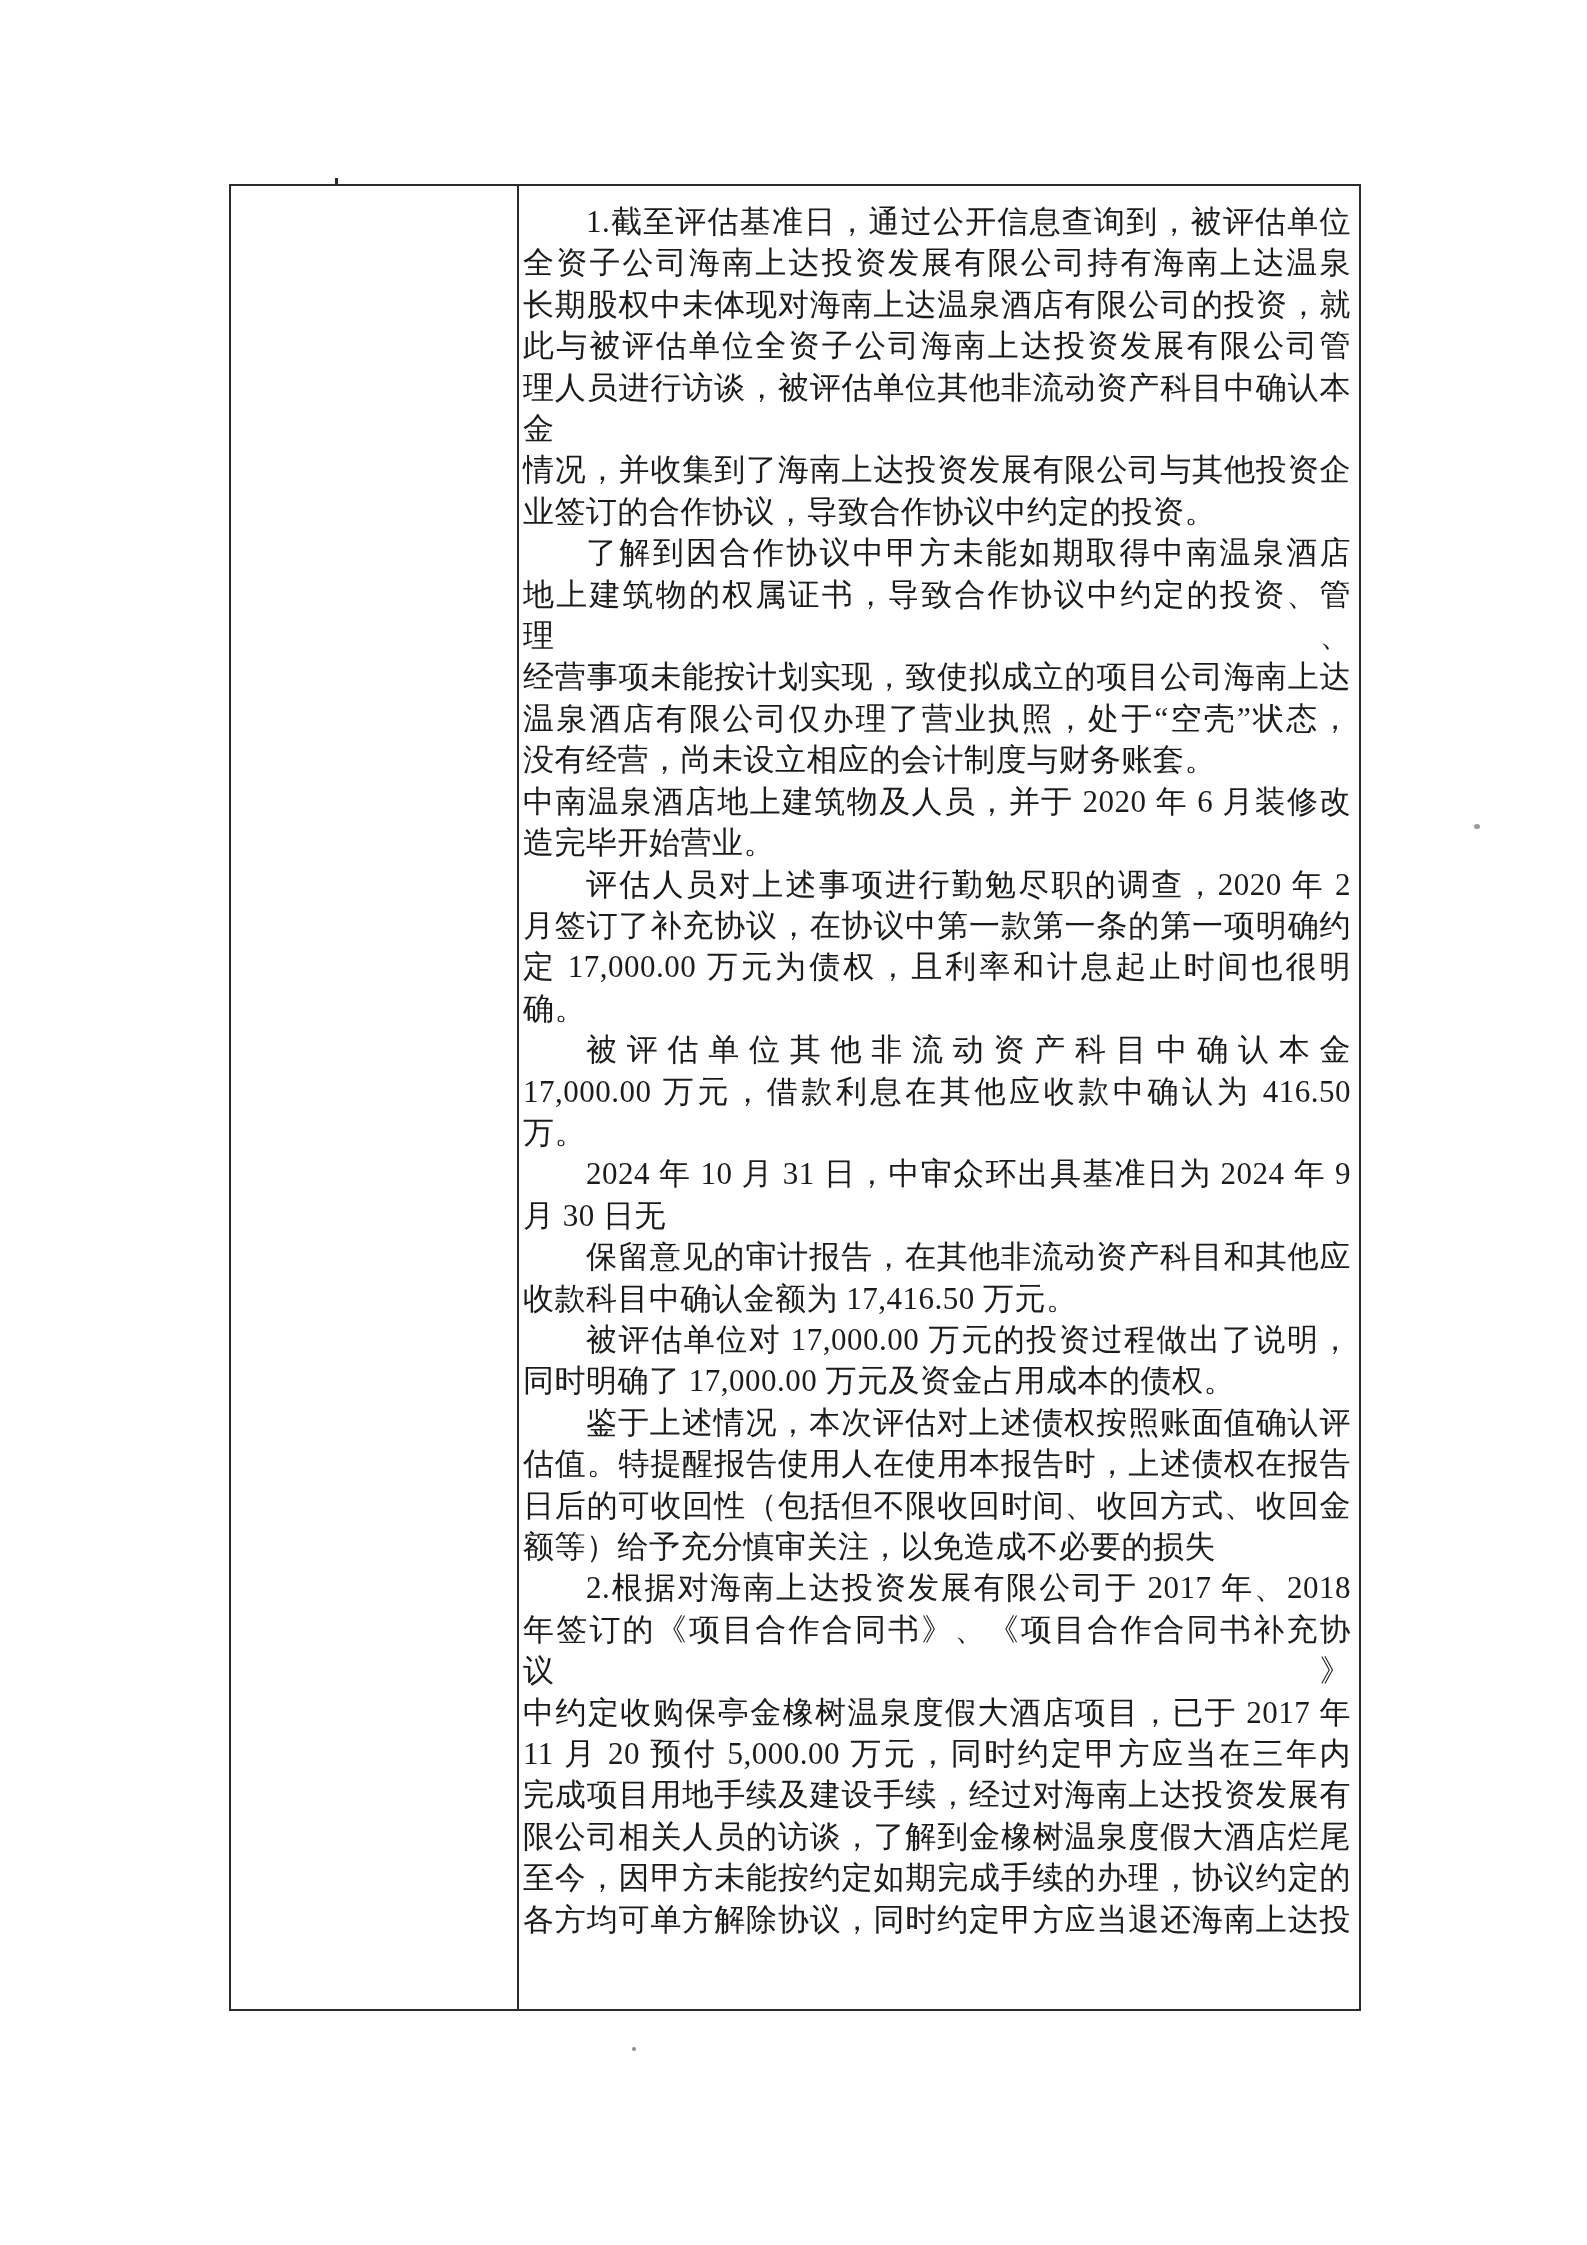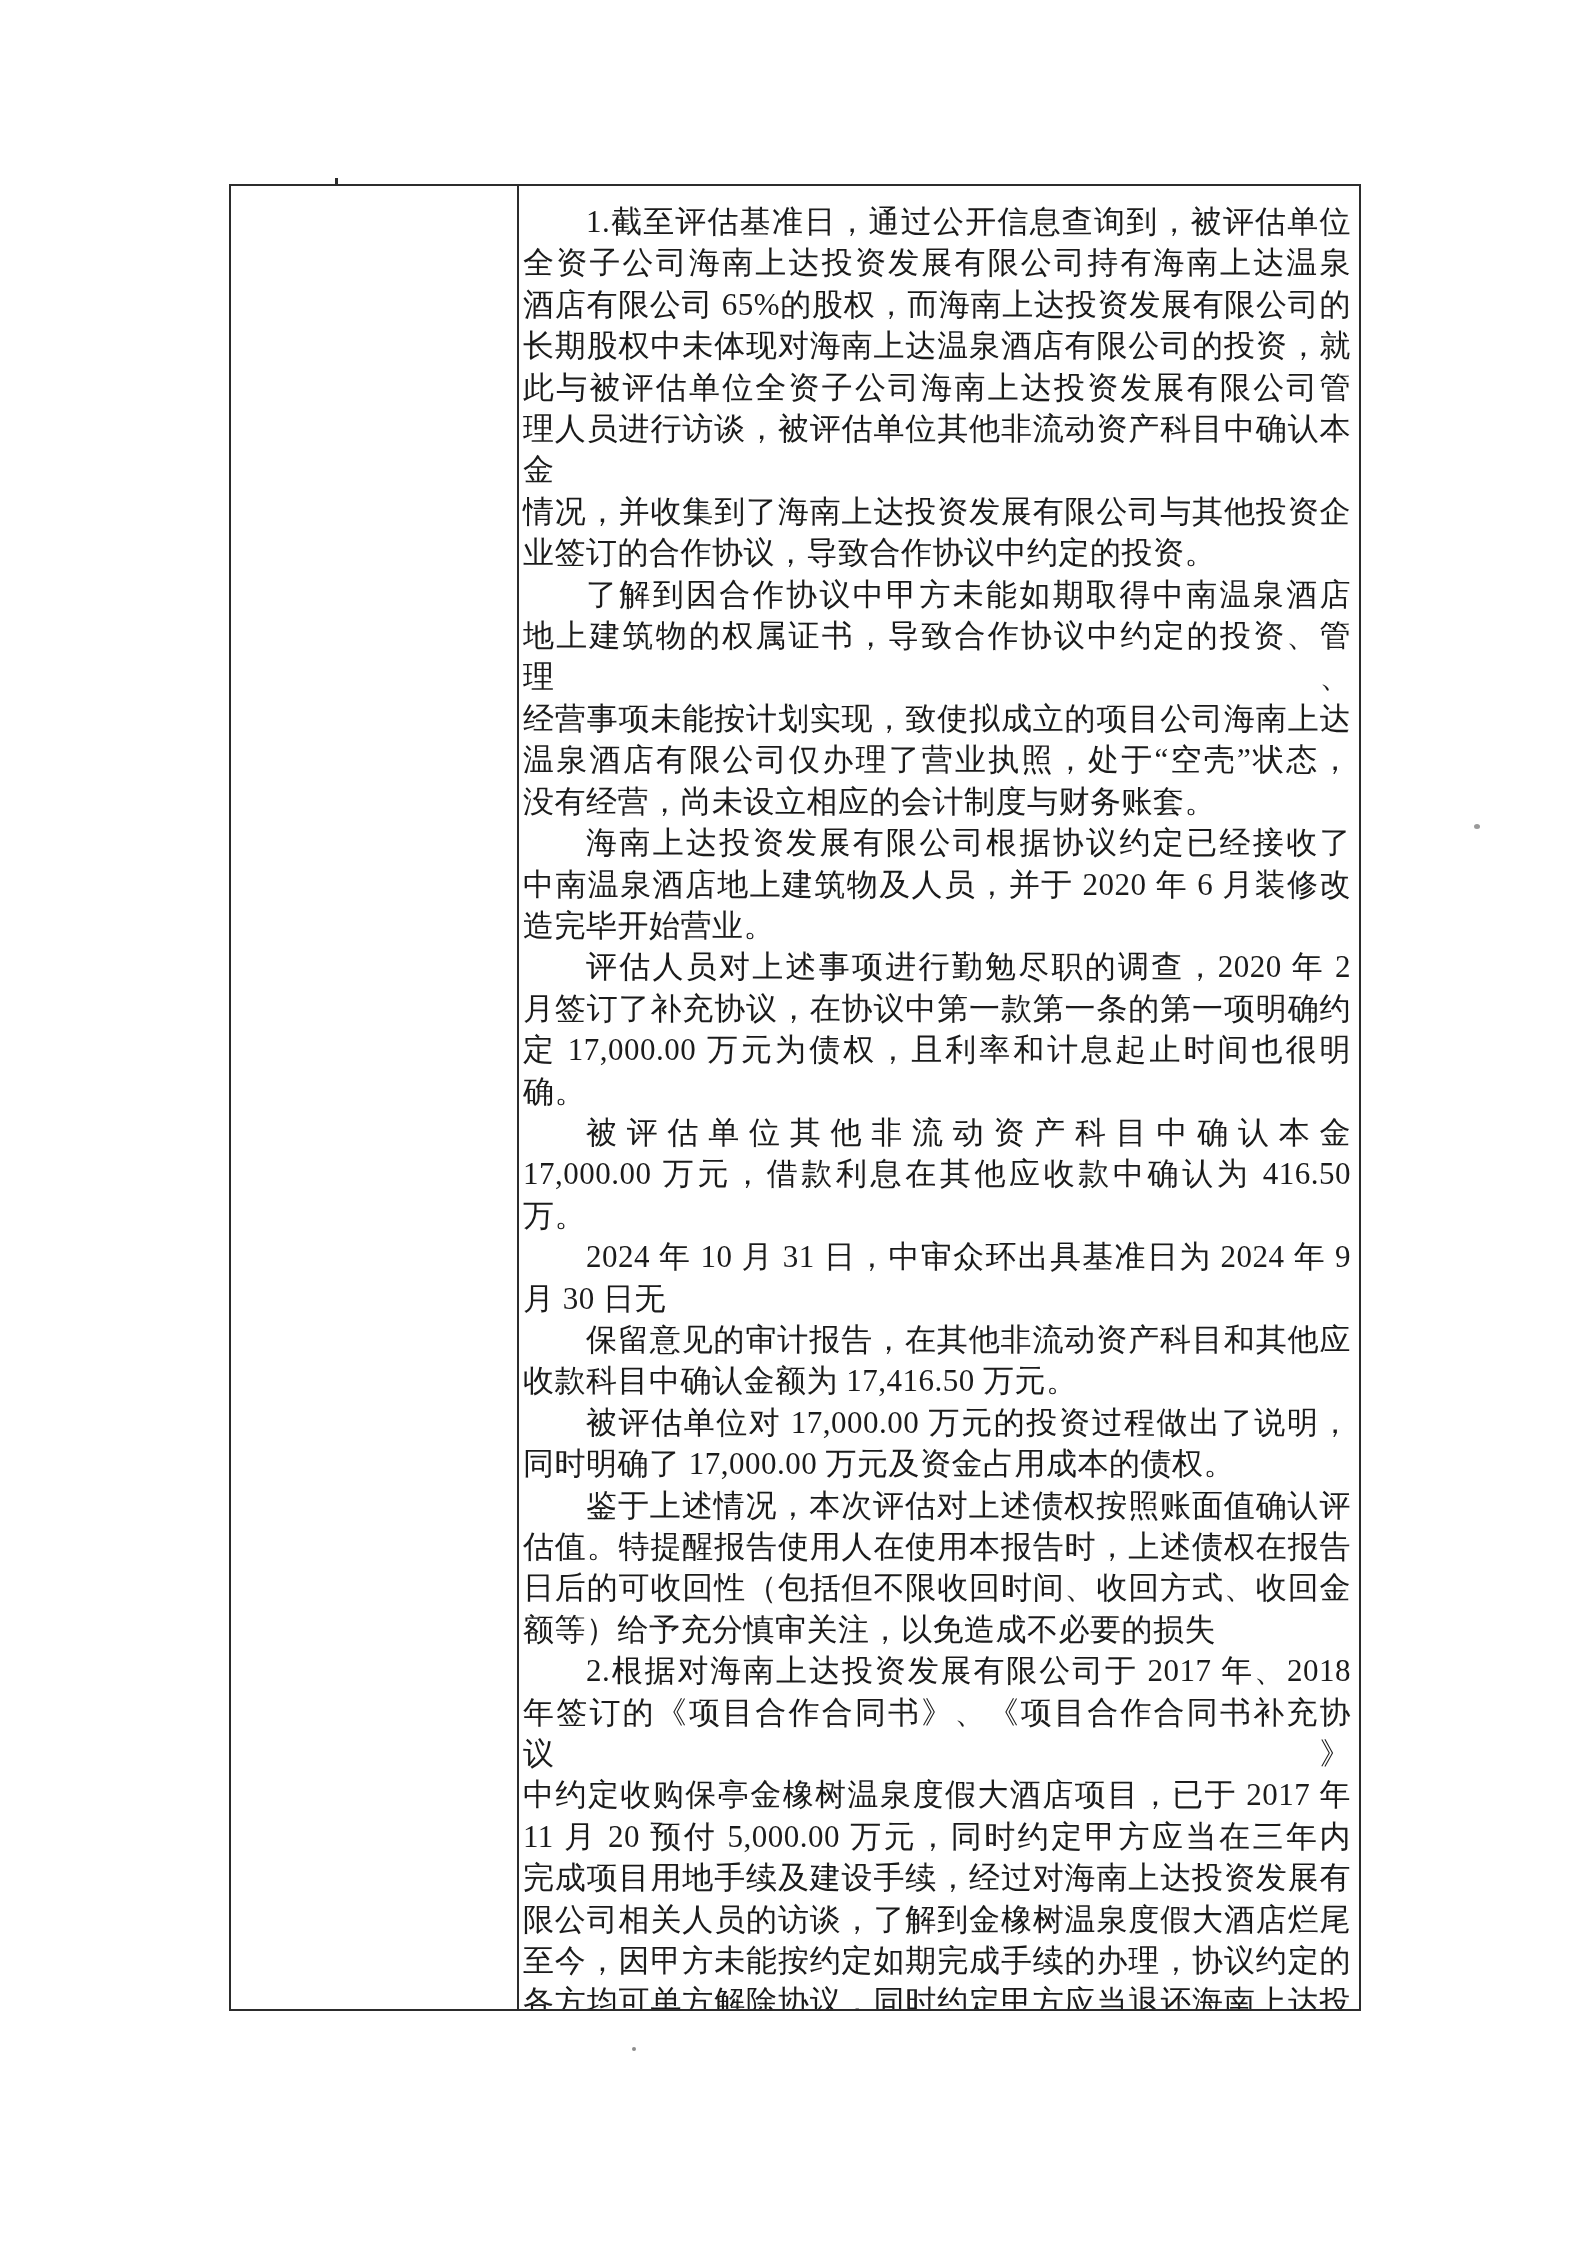--- a/index.html
+++ b/index.html
@@ -65,32 +65,30 @@
 <div class="page">
   <div class="scan-speck speck-1"></div>
   <div class="scan-speck speck-2"></div>
 
   <div class="report-table">
     <div class="border-tick"></div>
     <div class="cell-left"></div>
     <div class="cell-text" id="textCell">
         <div class="line indent just">1.截至评估基准日，通过公开信息查询到，被评估单位</div>
         <div class="line just">全资子公司海南上达投资发展有限公司持有海南上达温泉</div>
-        <div class="line just">酒店有限公司 65%的股权，而海南上达投资发展有限公司的</div>
         <div class="line just">长期股权中未体现对海南上达温泉酒店有限公司的投资，就</div>
         <div class="line just">此与被评估单位全资子公司海南上达投资发展有限公司管</div>
         <div class="line just">理人员进行访谈，被评估单位其他非流动资产科目中确认本金</div>
         <div class="line just">情况，并收集到了海南上达投资发展有限公司与其他投资企</div>
         <div class="line">业签订的合作协议，导致合作协议中约定的投资。</div>
         <div class="line indent just">了解到因合作协议中甲方未能如期取得中南温泉酒店</div>
         <div class="line just">地上建筑物的权属证书，导致合作协议中约定的投资、管理、</div>
         <div class="line just">经营事项未能按计划实现，致使拟成立的项目公司海南上达</div>
         <div class="line just">温泉酒店有限公司仅办理了营业执照，处于“空壳”状态，</div>
         <div class="line">没有经营，尚未设立相应的会计制度与财务账套。</div>
-        <div class="line indent just">海南上达投资发展有限公司根据协议约定已经接收了</div>
         <div class="line just">中南温泉酒店地上建筑物及人员，并于 2020 年 6 月装修改</div>
         <div class="line">造完毕开始营业。</div>
         <div class="line indent just">评估人员对上述事项进行勤勉尽职的调查，2020 年 2</div>
         <div class="line just">月签订了补充协议，在协议中第一款第一条的第一项明确约</div>
         <div class="line just">定 17,000.00 万元为债权，且利率和计息起止时间也很明</div>
         <div class="line">确。</div>
         <div class="line indent just">被评估单位其他非流动资产科目中确认本金</div>
         <div class="line just">17,000.00 万元，借款利息在其他应收款中确认为 416.50</div>
         <div class="line">万。</div>
         <div class="line indent just">2024 年 10 月 31 日，中审众环出具基准日为 2024 年 9</div>

